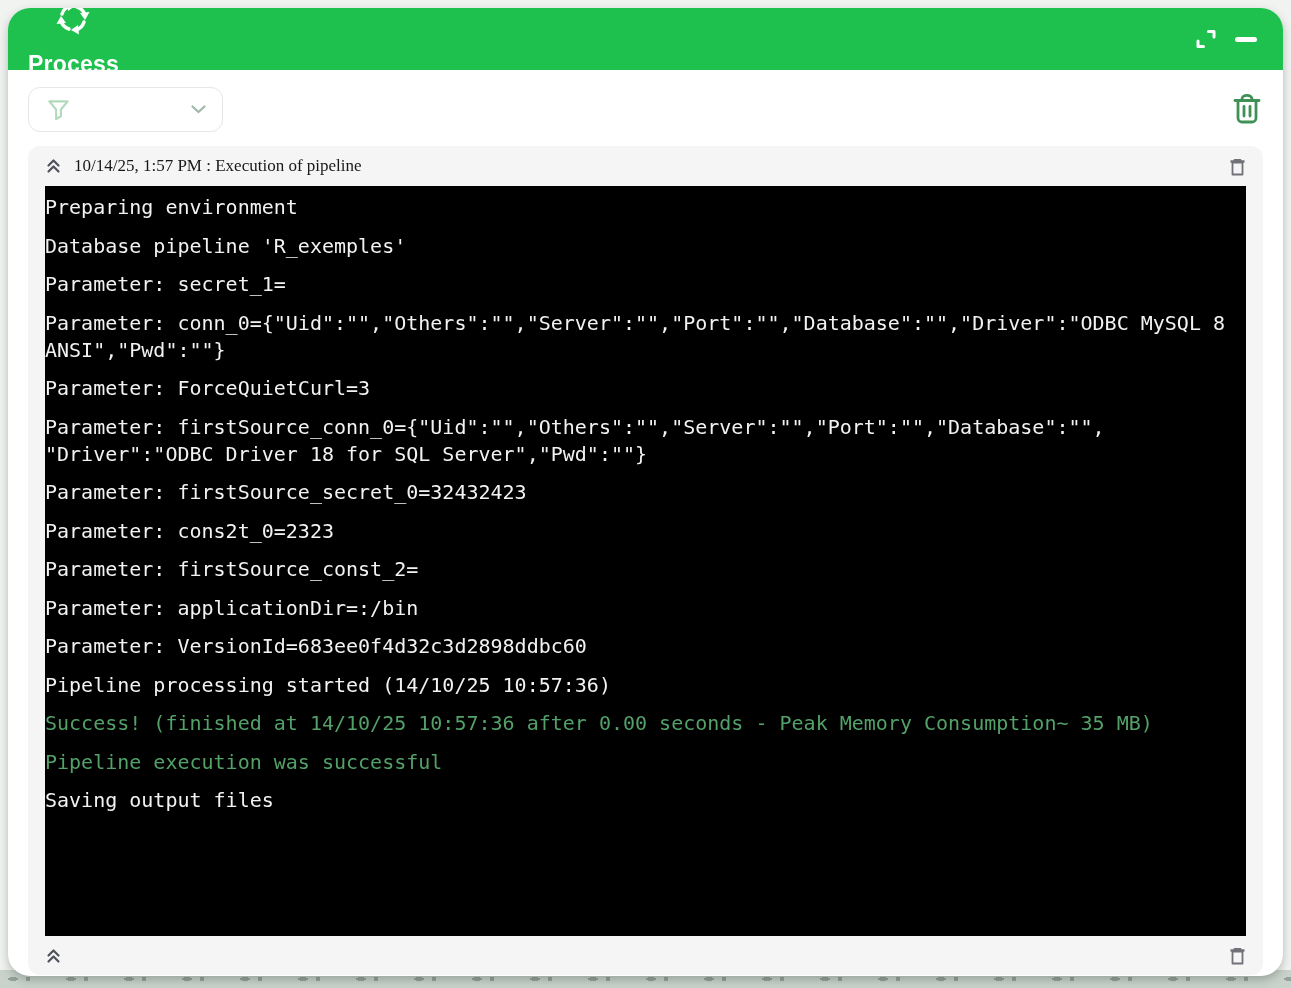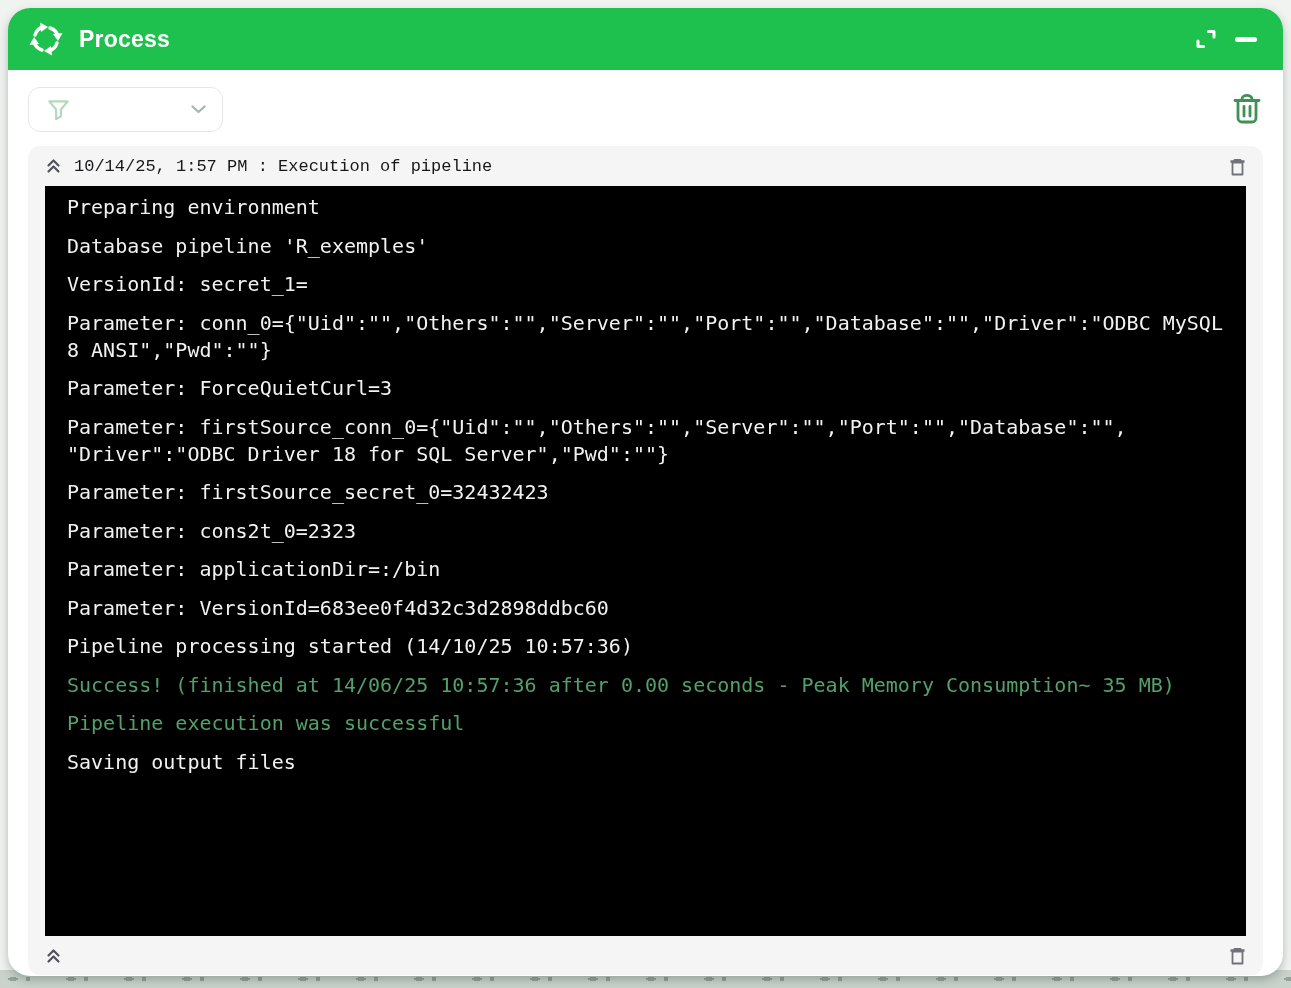--- a/index.html
+++ b/index.html
@@ -38,21 +38,21 @@
     overflow: hidden;
   }
   
   .titlebar {
     height: 62px;
     background: var(--header-green);
     display: flex;
     align-items: center;
     padding-left: 20px;
   }
-  .title-left { display: flex; align-items: center; gap: 15px; }
+  .title-left { display: flex; align-items: center; gap: 15px; flex-direction: column; }
   .app-title {
     color: #ffffff; font-size: 23px; font-weight: 700; letter-spacing: 0.2px;
   }
   .tabs {
     align-self: flex-end;
     display: flex; gap: 5px;
     margin-left: 32px;
     height: 44px;
   }
   .tab {
@@ -97,30 +97,30 @@
     background: #f4f5f4;
     border-radius: 12px;
   }
   .log-header {
     height: 40px;
     display: flex; align-items: center;
     padding: 0 17px;
     gap: 12px;
   }
   .log-title {
-    font-family: Liberation Mono, monospace;
+    font-family: Liberation Serif, serif;
     font-size: 17px;
     color: #18181b;
   }
   .spacer { flex: 1; }
   .terminal {
     margin: 0 17px;
     height: 750px;
     background: var(--terminal-bg);
-    padding: 8px 22px;
+    padding: 8px 0;
     overflow: hidden;
     font-family: "DejaVu Sans Mono", monospace;
     font-size: 20px;
     line-height: 27px;
     color: var(--terminal-text);
   }
   .log-line { white-space: pre-wrap; margin-bottom: 11.5px; }
   .log-line.success { color: var(--success-text); }
   .log-footer {
     height: 39px;
@@ -223,30 +223,31 @@
               <path d="M5.5 4 V3 H11.5 V4"></path>
               <rect x="3.5" y="5.5" width="10" height="12"></rect>
             </svg>
           </span>
         </button>
       </div>
 
       <div class="terminal">
           <div class="log-line info">Preparing environment</div>
           <div class="log-line info">Database pipeline 'R_exemples'</div>
-          <div class="log-line info">VersionId: secret_1=</div>
+          <div class="log-line info">Parameter: secret_1=</div>
           <div class="log-line info">Parameter: conn_0={"Uid":"","Others":"","Server":"","Port":"","Database":"","Driver":"ODBC MySQL 8 ANSI","Pwd":""}</div>
           <div class="log-line info">Parameter: ForceQuietCurl=3</div>
           <div class="log-line info">Parameter: firstSource_conn_0={"Uid":"","Others":"","Server":"","Port":"","Database":"", "Driver":"ODBC Driver 18 for SQL Server","Pwd":""}</div>
           <div class="log-line info">Parameter: firstSource_secret_0=32432423</div>
           <div class="log-line info">Parameter: cons2t_0=2323</div>
+          <div class="log-line info">Parameter: firstSource_const_2=</div>
           <div class="log-line info">Parameter: applicationDir=:/bin</div>
           <div class="log-line info">Parameter: VersionId=683ee0f4d32c3d2898ddbc60</div>
           <div class="log-line info">Pipeline processing started (14/10/25 10:57:36)</div>
-          <div class="log-line success">Success! (finished at 14/06/25 10:57:36 after 0.00 seconds - Peak Memory Consumption~ 35 MB)</div>
+          <div class="log-line success">Success! (finished at 14/10/25 10:57:36 after 0.00 seconds - Peak Memory Consumption~ 35 MB)</div>
           <div class="log-line success">Pipeline execution was successful</div>
           <div class="log-line info">Saving output files</div>
         </div>
 
       <div class="log-footer">
         <button class="iconbtn">
           <span>
             <svg width="17" height="18" viewBox="0 0 17 18" fill="none" stroke="#52525b" stroke-width="2.2" stroke-linecap="round" stroke-linejoin="round">
               <path d="M3.5 8.5 L8.5 3.5 L13.5 8.5"></path>
               <path d="M3.5 14.5 L8.5 9.5 L13.5 14.5"></path>

